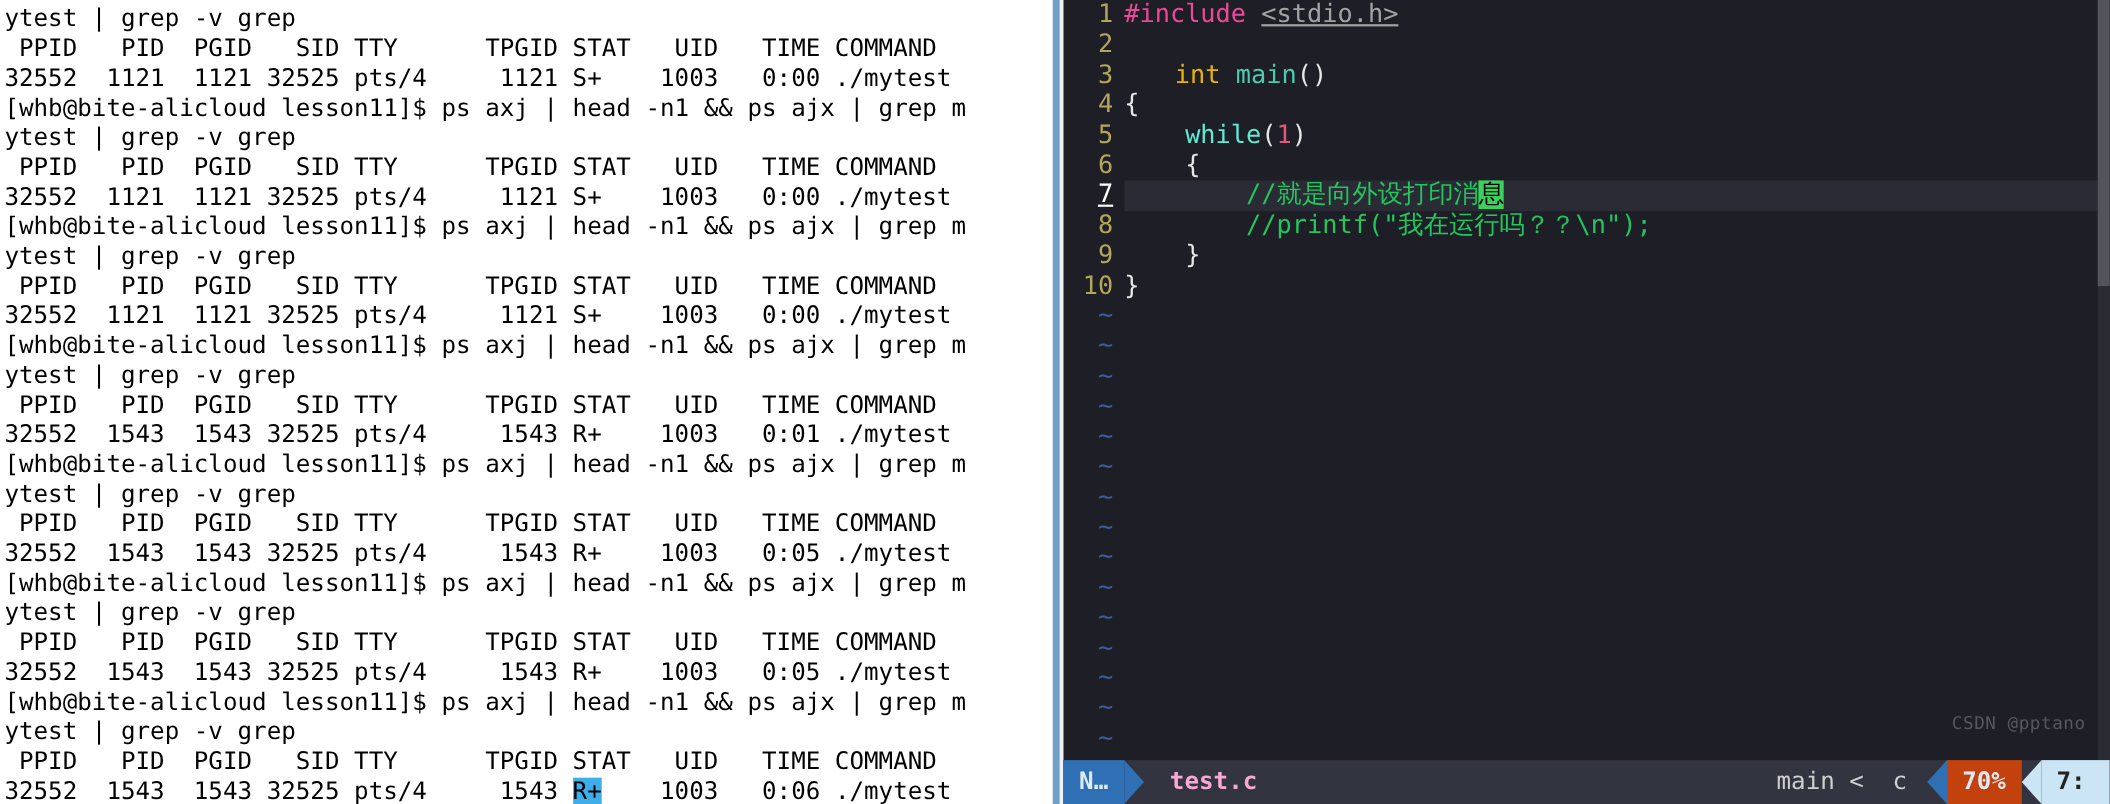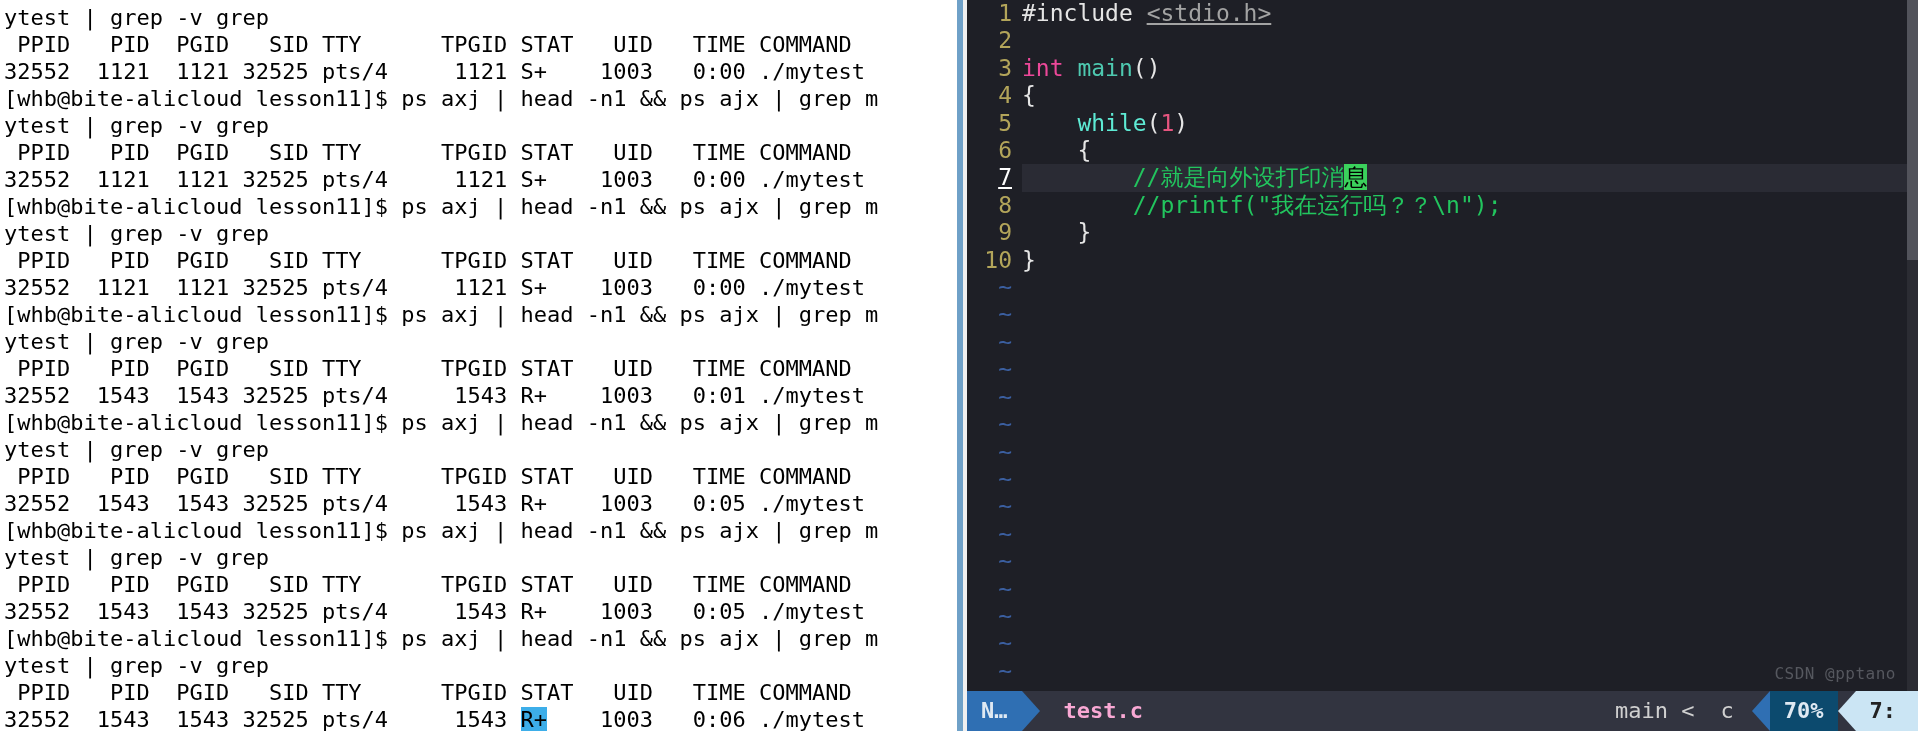--- a/index.html
+++ b/index.html
@@ -47,23 +47,23 @@
     padding-right:10px;
   }
   .gutter .tilde { color:#3b5fa0; }
   .gutter .cur { color:#ffffff; font-weight:normal; text-decoration:underline; }
   .code {
     position:absolute; left:55px; right:0; top:0; bottom:40px;
     color:#e6e6e6;
     white-space:pre;
   }
   .code .row.cur { background:#2a2b34; }
-  .kw-pre   { color:#e5e5e5; }         
+  .kw-pre   { color:#ec4899; }         
   .kw-hdr   { color:#a3a3a3;text-decoration:underline; }         
-  .kw-type  { color:#ec4899; }         
+  .kw-type  { color:#eab308;margin-left:46px; }         
   .kw-fn    { color:#4ec9b0; }         
   .kw-while { color:#5eead4; }
   .kw-num   { color:#e6557f; }
   .cm       { color:#22c55e; }         
   .hl       { background:#3bd15c; color:#000; }
   
   .status {
     position:absolute; left:0; right:0; bottom:0;
     height:40px;
     background:#323440;
@@ -87,30 +87,30 @@
   .chip-file { margin-left:28px; color:#f9a8d4; font-weight:bold; }
   .spacer { flex:1; }
   .chip-func { color:#d0d0d0; padding-right:8px; }
   .chip-ft { color:#d0d0d0; padding:0 18px; }
   .tri-lb {
     width:0;height:0;
     border-right:18px solid #2f6fb3;
     border-top:20px solid transparent;
     border-bottom:20px solid transparent;
   }
-  .chip-pct { background:#0c4a6e; color:#dfe9f3; font-weight:bold; }
+  .chip-pct { background:#c2410c; color:#dfe9f3; font-weight:bold; }
   .tri-lc {
     width:0;height:0;
     border-right:18px solid #cbe5f4;
     border-top:20px solid transparent;
     border-bottom:20px solid transparent;
   }
   .chip-pos { background:#cbe5f4; color:#222; font-weight:bold; padding-right:22px; }
   .watermark {
-    position:absolute; right:22px; bottom:44px;
+    position:absolute; right:22px; bottom:60px;
     color:#56585f; font-size:16px; letter-spacing:0.5px;
   }
   .ed-scroll{
     position:absolute; right:0; top:0; bottom:40px; width:11px;
     background:#2b2c33;
   }
   .ed-scroll-thumb{
     position:absolute; left:0; right:0; top:0; height:260px;
     background:#52535b;
   }

